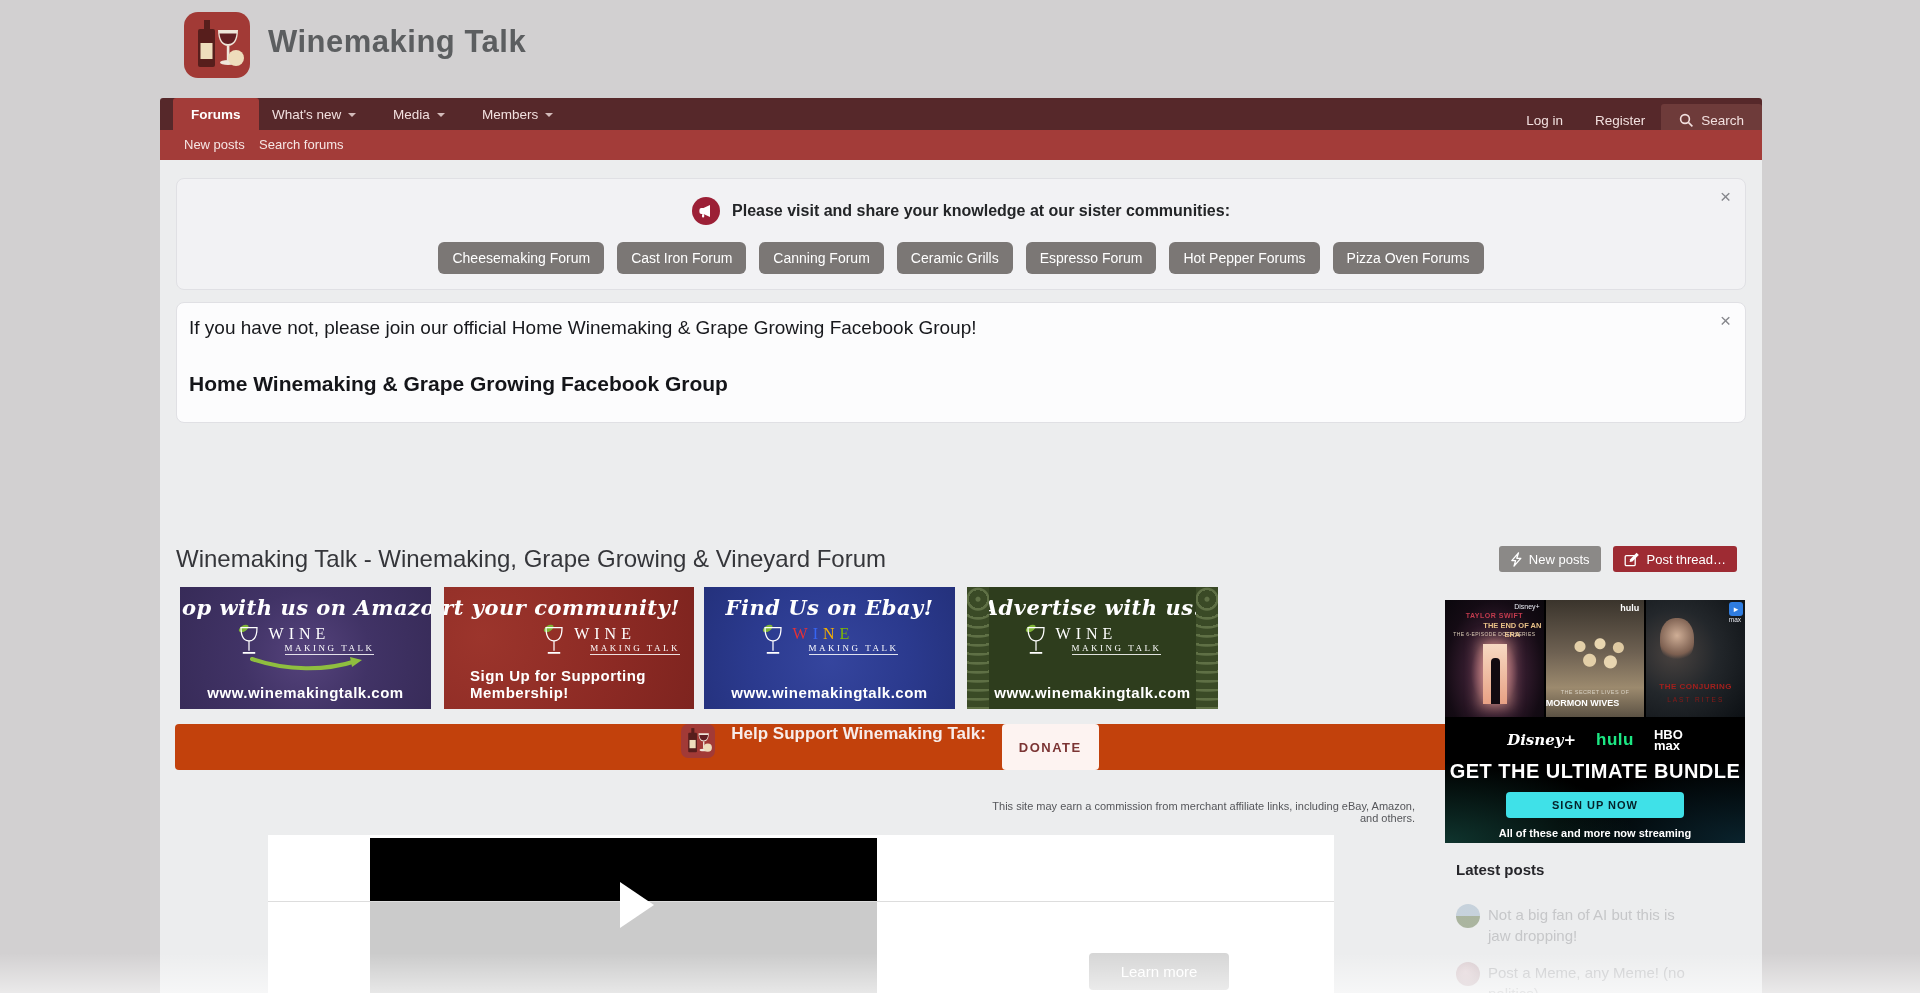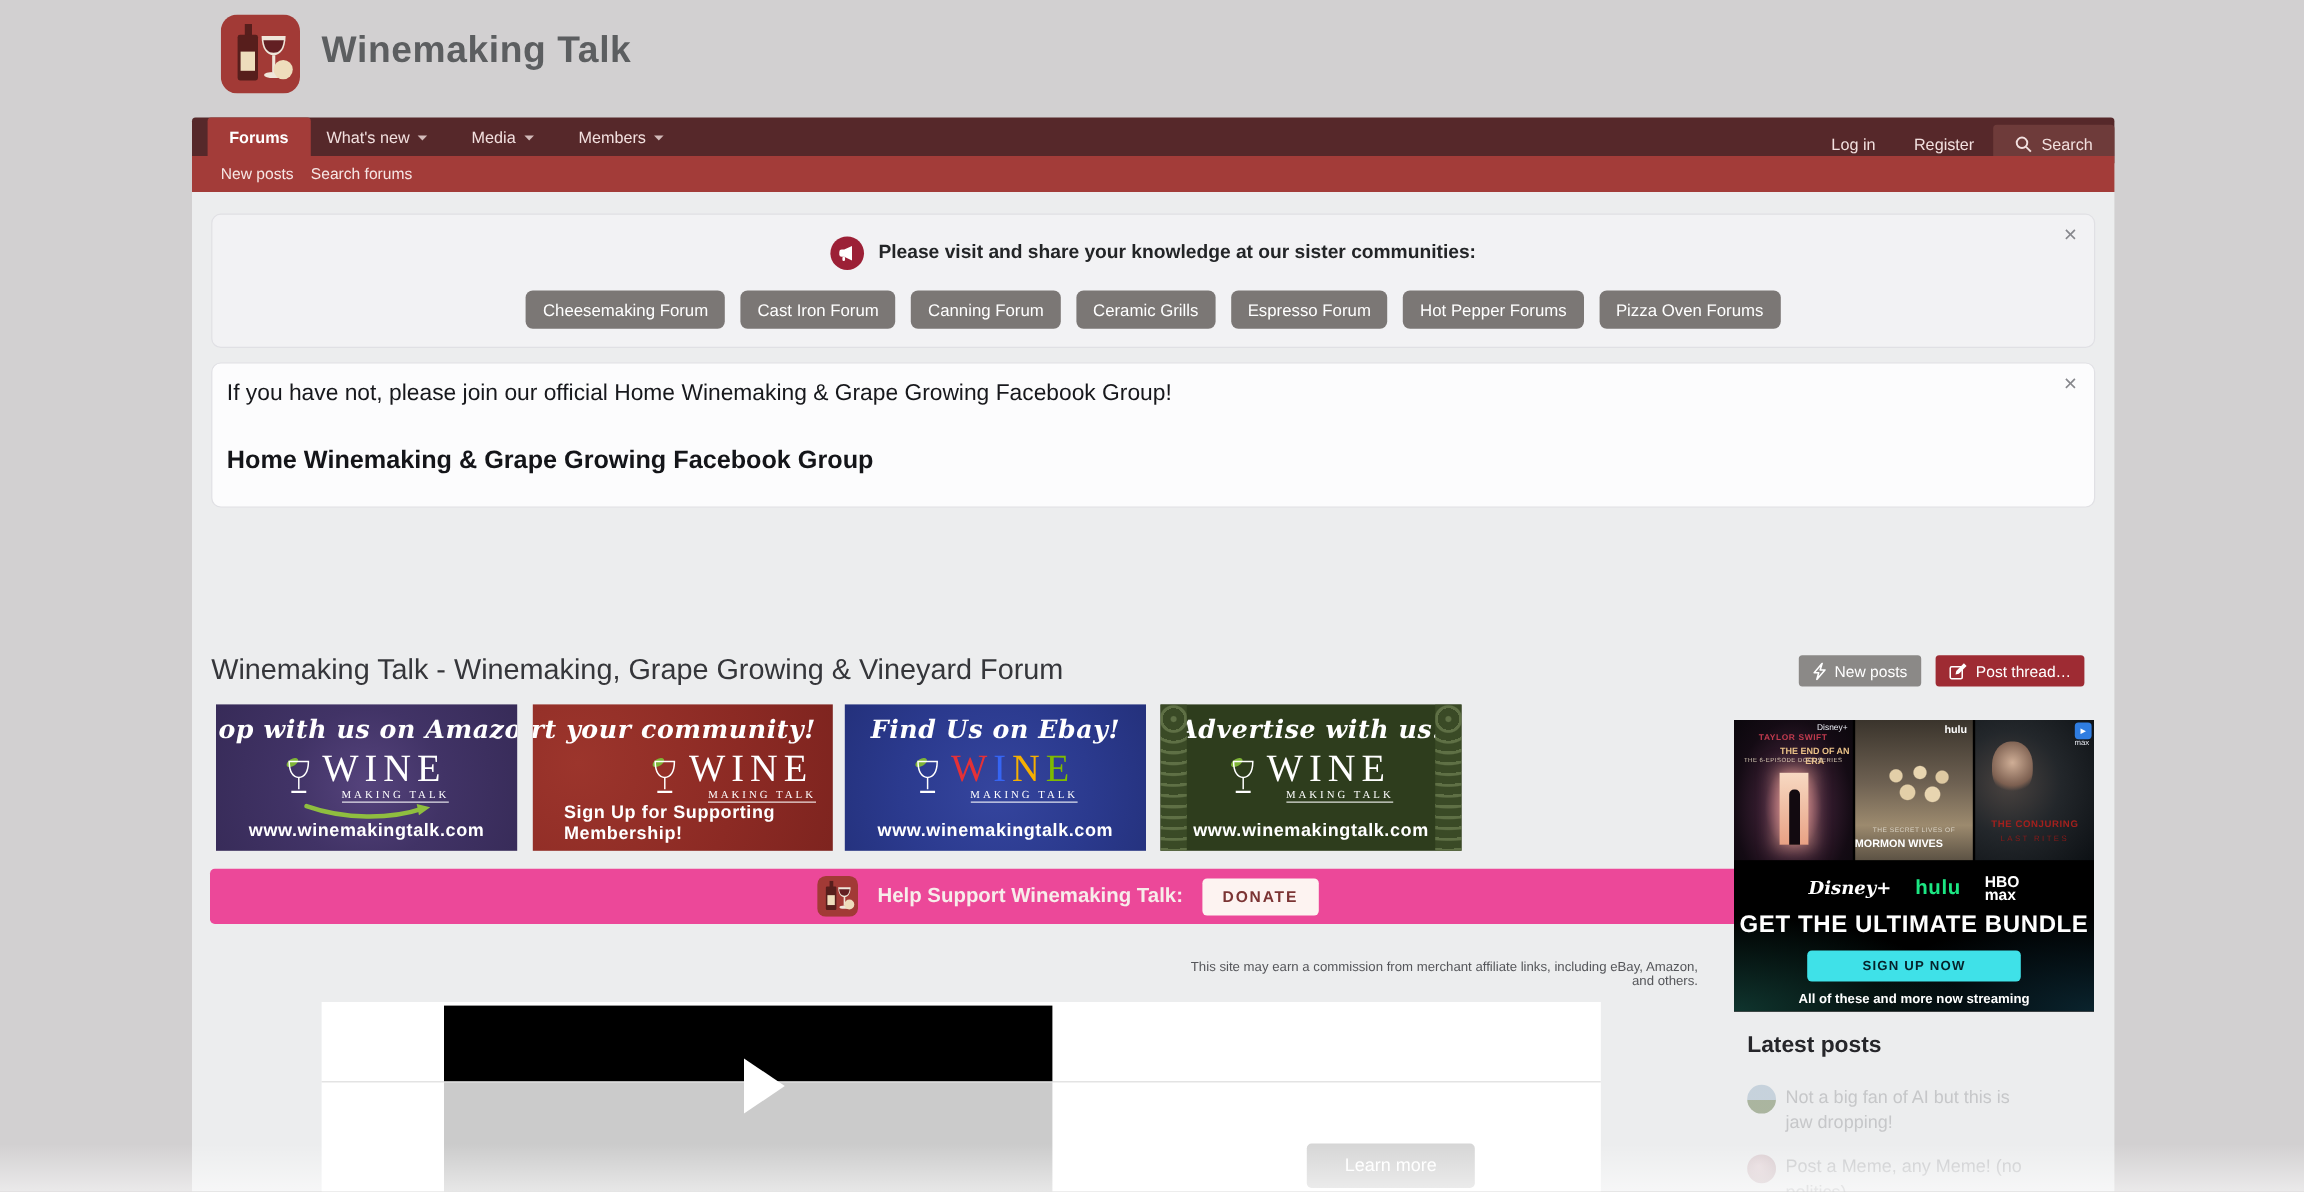--- a/index.html
+++ b/index.html
@@ -54,37 +54,37 @@
                border-radius:3px; font-size:13px; color:#fff; border:none; cursor:pointer; }
   .btn-newposts { background:#8b8987; }
   .btn-postthread { background:#9e2b33; }
 
   
   .banner { position:absolute; top:587px; height:122px; width:251px; color:#fff; overflow:hidden;
             display:flex; flex-direction:column; align-items:center; cursor:pointer; }
   .script { font-family:"DejaVu Serif", serif; font-style:italic; font-weight:bold; font-size:21px;
             letter-spacing:.5px; margin-top:8px; white-space:nowrap; }
   .brandrow { display:flex; align-items:center; gap:8px; margin-top:4px; }
-  .brand-wine { font-family:"Liberation Serif", serif; font-size:32px; letter-spacing:5px; line-height:1; }
+  .brand-wine { font-family:"Liberation Serif", serif; font-size:16px; letter-spacing:5px; line-height:1; }
   .brand-sub { font-family:"Liberation Serif", serif; font-size:9px; letter-spacing:2.5px;
                border-bottom:1px solid rgba(255,255,255,.85); padding-bottom:1px; margin-top:1px; text-align:center;margin-left:16px;}
   .banner-footer { font-size:15px; font-weight:bold; letter-spacing:.5px; margin-top:auto; margin-bottom:8px; }
   .b1 { left:180px; background:radial-gradient(circle at 50% 55%, #55437c 0%, #413366 45%, #372b58 100%); }
   .b2 { left:444px; width:250px; background:radial-gradient(circle at 15% 40%, #9c352c 0%, #8c2a24 60%, #7e241f 100%);
         align-items:flex-end; padding-right:14px; }
   .b2 .banner-footer { align-self:center; padding-left:26px; }
   .b3 { left:704px; background:radial-gradient(circle at 50% 60%, #35459e 0%, #2b3a8e 55%, #24317c 100%); }
   .b4 { left:967px; background:#2e3d1d; }
   .b4-orn { position:absolute; top:0; bottom:0; width:22px; background:
             repeating-radial-gradient(circle at 50% 10%, rgba(190,210,150,.28) 0 2px, transparent 3px 9px), #3a4a26; }
   .ebay-w { color:#e43137; } .ebay-i { color:#3665f3; } .ebay-n { color:#f5af02; } .ebay-e { color:#7fba00; }
 
   
-  .donate-bar { position:absolute; left:175px; top:724px; width:1430px; height:46px; background:#ec4899;
-                border-radius:4px; display:flex; align-items:center; justify-content:center; gap:16px; }
+  .donate-bar { position:absolute; left:175px; top:724px; width:1430px; height:46px; background:#c2410c;
+                border-radius:4px; display:flex; justify-content:center; gap:16px; }
   .donate-label { font-size:17px; font-weight:bold; color:#f7ecea; }
   .donate-btn { background:#fdf3f1; color:#7b3434; font-weight:bold; font-size:13px; letter-spacing:1.5px;
                 border:none; border-radius:4px; padding:8px 17px; cursor:pointer; }
 
   .disclaimer { position:absolute; top:800px; left:975px; width:440px; text-align:right;
                 font-size:11px; color:#55565a; }
 
   
   .video-card { position:absolute; left:268px; top:835px; width:1066px; height:158px; background:#fff; }
   .video-hairline { position:absolute; left:0; top:66px; width:100%; height:1px; background:#dddddd; }
@@ -134,21 +134,21 @@
   .logos-row { display:flex; align-items:center; justify-content:center; gap:20px; margin-top:12px; }
   .logo-disney { color:#fff; font-size:15px; font-style:italic; font-weight:bold; font-family:"DejaVu Serif", serif; }
   .logo-hulu { color:#1ce783; font-size:17px; font-weight:bold; letter-spacing:.5px; }
   .logo-hbo { color:#fff; font-weight:bold; font-size:13px; line-height:.85; text-align:left; }
   .stream-headline { color:#fff; font-size:20px; font-weight:bold; letter-spacing:.5px; margin-top:9px; }
   .cta-btn { margin-top:9px; background:#3fe1e8; color:#05222a; font-weight:bold; font-size:11px;
              letter-spacing:1px; border:none; border-radius:4px; padding:7px 46px; cursor:pointer; }
   .stream-tagline { color:#fff; font-size:11px; font-weight:bold; margin-top:9px; }
 
   
-  .latest-heading { position:absolute; left:1456px; top:861px; font-size:19px; font-weight:bold; color:#26262a; }
+  .latest-heading { position:absolute; left:1456px; top:861px; font-size:15px; font-weight:bold; color:#26262a; }
   .post-item { position:absolute; left:1456px; display:flex; gap:8px; cursor:pointer;margin-top:12px; }
   .avatar { width:24px; height:24px; border-radius:50%; flex:none; }
   .av1 { background:linear-gradient(#a8bccd 0 52%, #75875f 52% 100%); opacity:.55; }
   .av2 { background:radial-gradient(circle at 40% 40%, #e0c9ce 0%, #c9b3b8 70%); opacity:.6; }
   .av3 { background:#e2e2e4; }
   .post-link { font-size:15px; line-height:1.42; }
   .post1 .post-link { color:#c6c7c9; width:208px; }
   .post2 .post-link { color:#c9cacc; width:230px; }
 
   .bottom-fade { position:absolute; left:0; bottom:0; width:1920px; height:40px; pointer-events:none;

